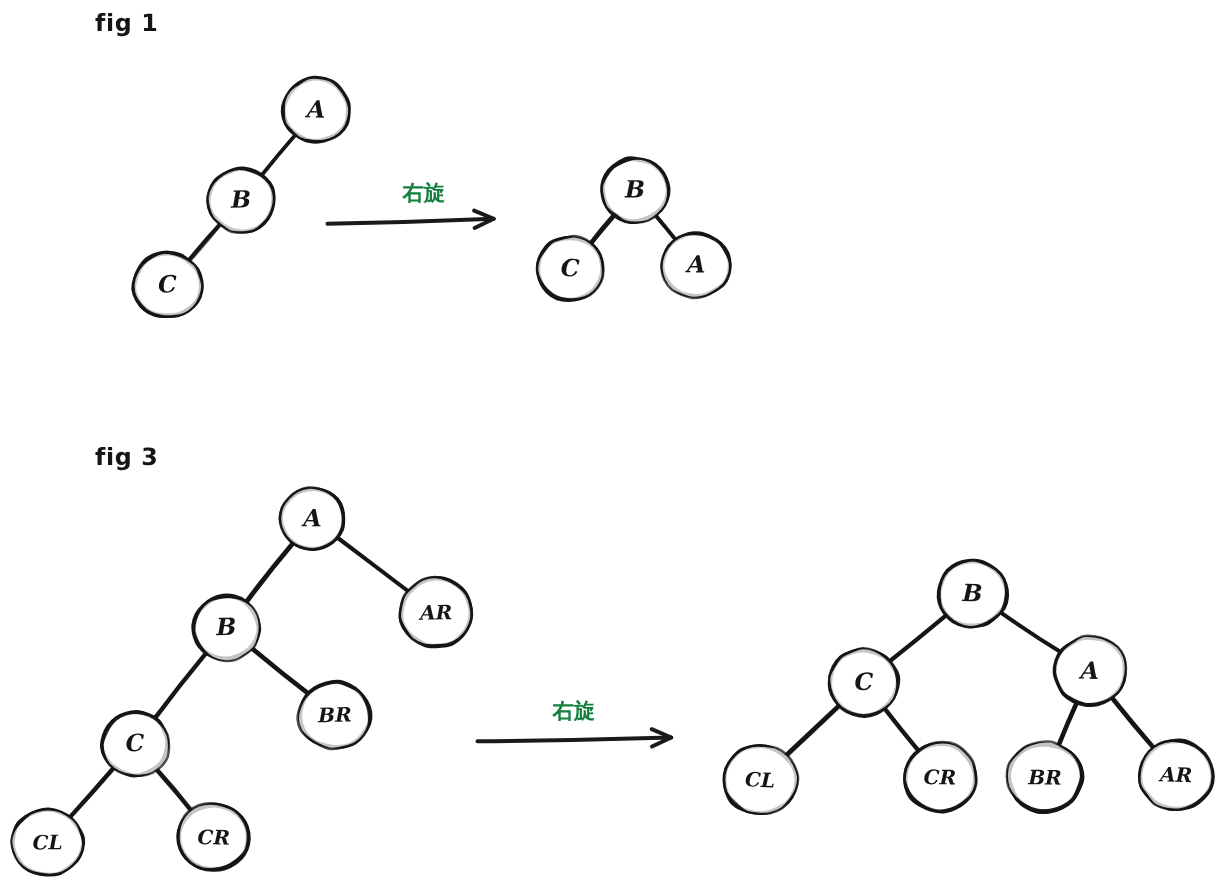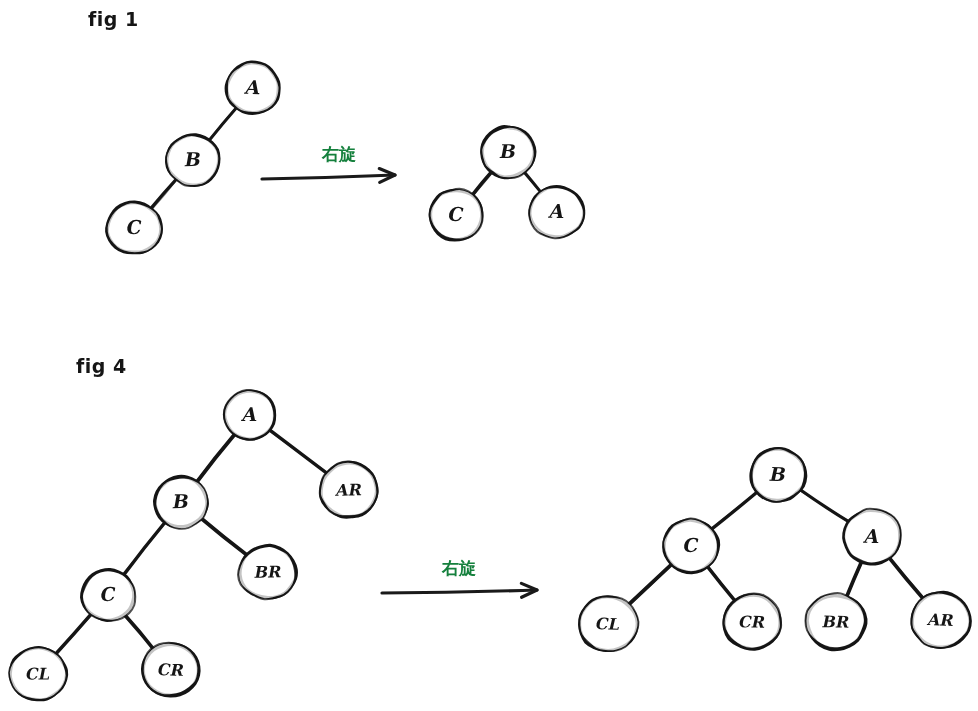--- a/index.html
+++ b/index.html
@@ -234,18 +234,18 @@
           <text x="836" y="627.5" text-anchor="middle" class="node-label small" transform="rotate(0.61 836 622)">BR</text>
         </g>
         <g>
           <path d="M 913.08 628.38 C 912.06 625.48, 912.00 622.07, 912.23 619.00 C 912.46 615.93, 913.22 612.77, 914.47 609.95 C 915.72 607.13, 917.59 604.43, 919.72 602.08 C 921.86 599.73, 924.41 597.35, 927.29 595.86 C 930.17 594.37, 933.69 593.62, 937.01 593.13 C 940.34 592.64, 944.03 592.24, 947.26 592.91 C 950.49 593.59, 953.65 595.41, 956.39 597.19 C 959.13 598.97, 961.72 601.14, 963.69 603.57 C 965.66 606.01, 967.15 608.93, 968.23 611.83 C 969.30 614.74, 970.10 617.93, 970.12 621.01 C 970.13 624.10, 969.57 627.48, 968.31 630.35 C 967.06 633.21, 964.84 635.86, 962.58 638.18 C 960.33 640.50, 957.71 642.82, 954.78 644.26 C 951.84 645.71, 948.31 646.48, 944.99 646.87 C 941.67 647.26, 938.10 647.25, 934.86 646.60 C 931.61 645.95, 928.25 644.68, 925.50 642.98 C 922.74 641.28, 920.40 638.84, 918.33 636.41 C 916.26 633.98, 914.09 631.28, 913.08 628.38 Z" class="circle-stroke" stroke-width="3.50"></path>
           <path d="M 919.02 601.10 C 921.21 598.73, 924.17 596.60, 927.20 595.21 C 930.22 593.81, 933.83 592.93, 937.17 592.73 C 940.50 592.53, 943.99 593.21, 947.22 593.99 C 950.45 594.78, 953.77 595.80, 956.55 597.44 C 959.33 599.08, 961.91 601.39, 963.92 603.85 C 965.93 606.31, 967.57 609.25, 968.59 612.21 C 969.61 615.17, 970.15 618.47, 970.04 621.60 C 969.93 624.73, 969.35 628.16, 967.95 630.97 C 966.55 633.78, 964.01 636.24, 961.65 638.46 C 959.28 640.68, 956.67 642.78, 953.75 644.29 C 950.83 645.81, 947.45 647.08, 944.12 647.56 C 940.78 648.03, 937.12 647.79, 933.76 647.14 C 930.40 646.49, 926.68 645.51, 923.96 643.68 C 921.24 641.85, 919.41 638.75, 917.45 636.14 C 915.49 633.52, 913.14 630.93, 912.21 627.99 C 911.27 625.05, 911.50 621.60, 911.81 618.50 C 912.11 615.40, 912.85 612.29, 914.05 609.39 C 915.26 606.49, 916.83 603.46, 919.02 601.10 Z" class="circle-stroke" fill="none" stroke-width="1.85" opacity="0.75"></path>
           <text x="941" y="625.5" text-anchor="middle" class="node-label small" transform="rotate(1.95 941 620)">AR</text>
         </g>
       </g>
     </svg>
   <div id="overlay">
-      <div class="fig-caption" style="left: 88px; top: 8px;">fig 1</div>
+      <div class="fig-caption" style="left: 76px; top: 8px;">fig 1</div>
       <div class="rot-label" style="left: 322px; top: 143px;">右旋</div>
-      <div class="fig-caption" style="left: 76px; top: 355px;">fig 4</div>
+      <div class="fig-caption" style="left: 76px; top: 355px;">fig 3</div>
       <div class="rot-label" style="left: 442px; top: 557px;">右旋</div>
     </div>
 </div>
 
 </body></html>

